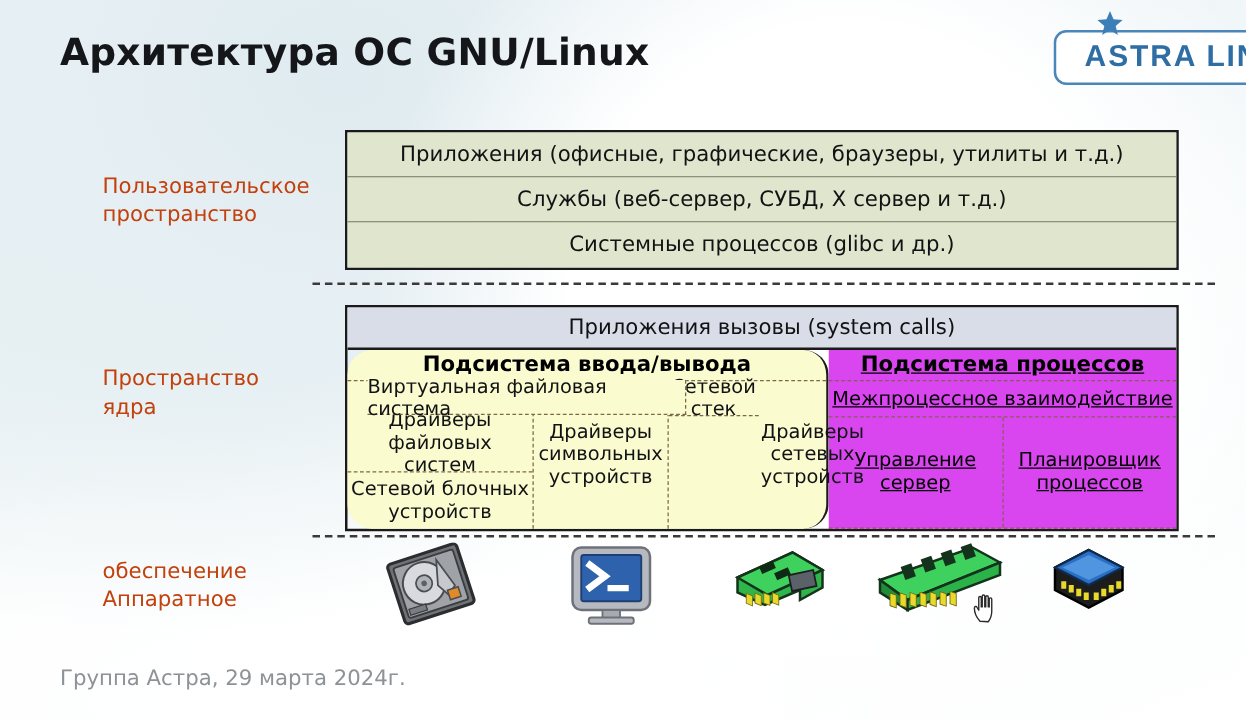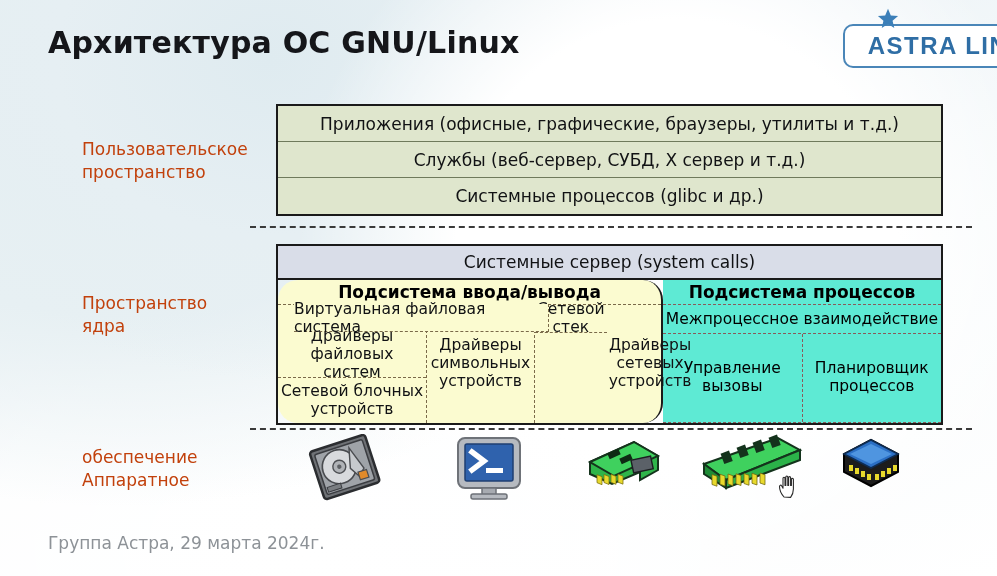--- a/index.html
+++ b/index.html
@@ -153,21 +153,22 @@
     flex-direction: column;
   }
   #io-subsys {
     width: 385px;
     background: #fbfbd0;
     border-right: 2px solid #1a1a1a;
     border-radius: 20px;
   }
   #proc-subsys {
     width: 290px;
-    background: #5eead4;
+    background: #d946ef;
+    text-decoration: underline;
   }
   .subsys-title {
     height: 24px;
     display: flex;
     align-items: center;
     justify-content: center;
     font-size: 17px;
     font-weight: bold;
     color: #000;
     border-bottom: 1px dashed #7a6a4a;
@@ -330,21 +331,21 @@
 <div id="div1" class="divider"></div>
 <div id="div2" class="divider"></div>
 
 <div id="userspace" class="stack">
   <div class="row">Приложения (офисные, графические, браузеры, утилиты и т.д.)</div>
   <div class="row">Службы (веб-сервер, СУБД, X сервер и т.д.)</div>
   <div class="row">Системные процессов (glibc и др.)</div>
 </div>
 
 <div id="kernelspace" class="stack">
-  <div id="syscalls" class="row">Системные сервер (system calls)</div>
+  <div id="syscalls" class="row">Приложения вызовы (system calls)</div>
   <div id="subsystems">
 
     <div id="io-subsys" class="subsys" style="position:relative;">
       <div class="subsys-title">Подсистема ввода/вывода</div>
       <div id="io-vfs">Виртуальная файловая система</div>
       <div id="io-grid">
         <div id="io-col-a">
           <div class="cell">
             <span>
               <span>Драйверы</span><br>
@@ -380,21 +381,21 @@
       </div>
     </div>
 
     <div id="proc-subsys" class="subsys">
       <div class="subsys-title">Подсистема процессов</div>
       <div id="proc-ipc">Межпроцессное взаимодействие</div>
       <div id="proc-mid">
         <div id="proc-mem">
           <span>
             <span>Управление</span><br>
-            <span>вызовы</span>
+            <span>сервер</span>
           </span>
         </div>
         <div id="proc-sched">
           <span>
             <span>Планировщик</span><br>
             <span>процессов</span>
           </span>
         </div>
       </div>
     </div>

